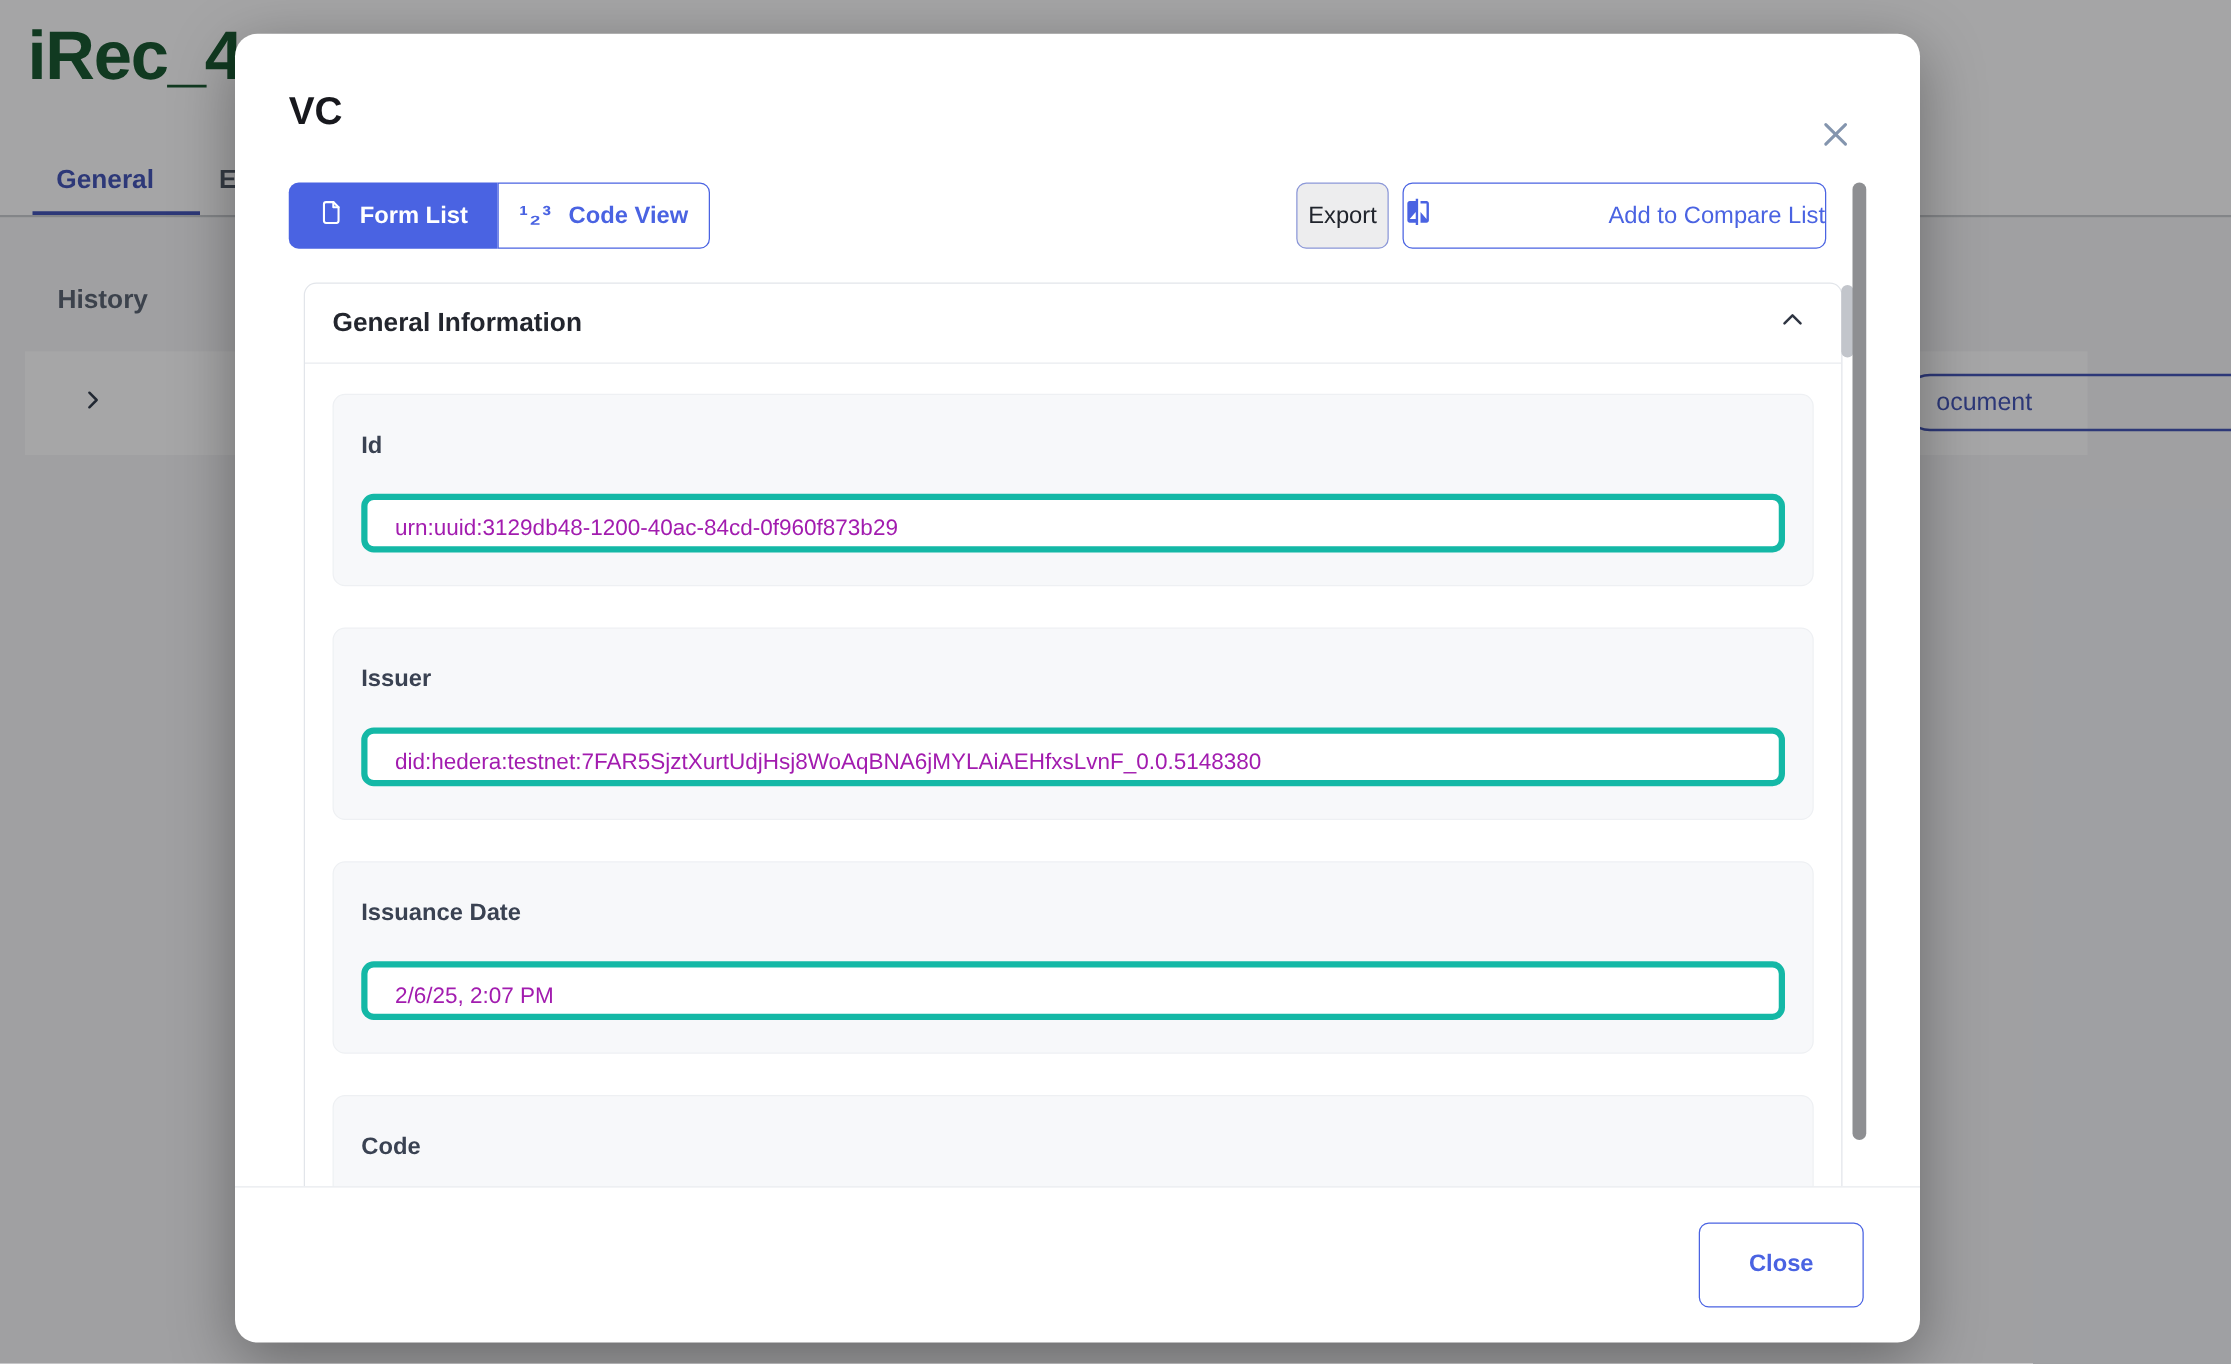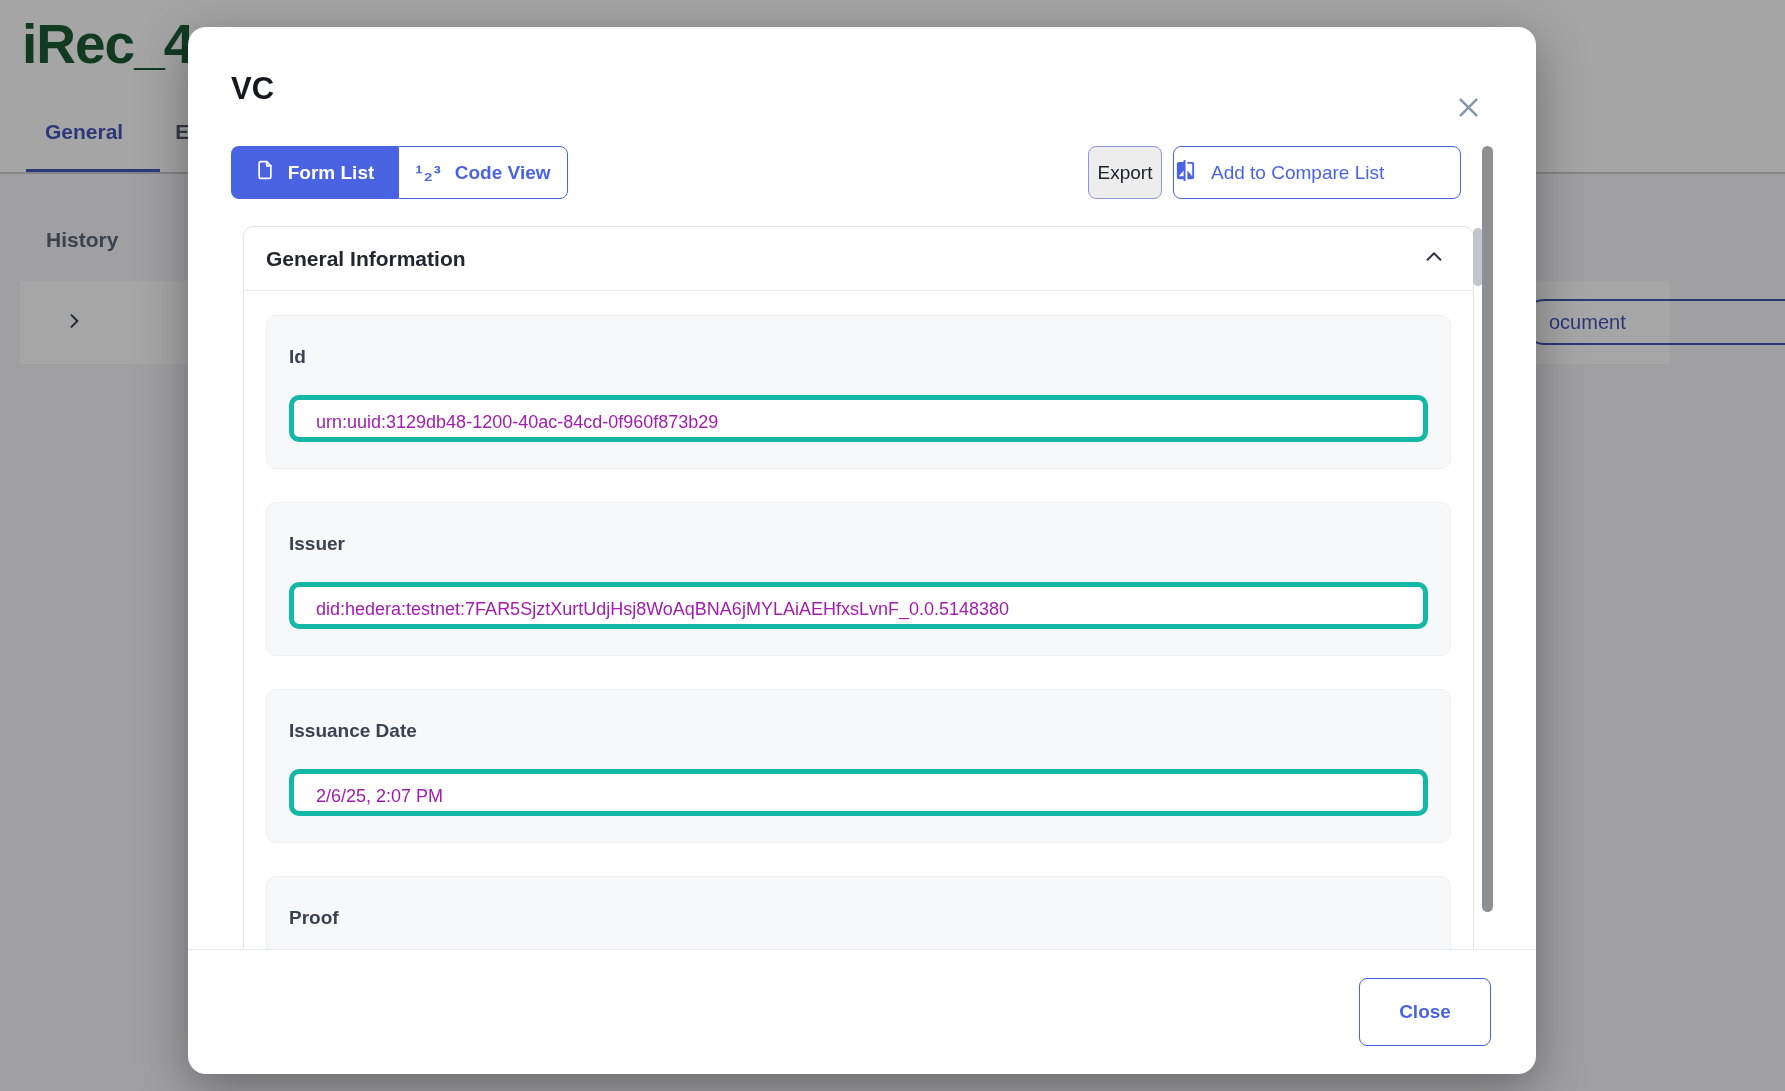--- a/index.html
+++ b/index.html
@@ -9,21 +9,21 @@
     font-family:"Liberation Sans", sans-serif;
     background:#fbfbfc;
   }
 
   
   .page { position:absolute; inset:0; }
   .page-title {
     position:absolute; left:22px; top:12px;
     font-size:55px; font-weight:800; color:#14532d; letter-spacing:-1px;
   }
-  .tabs { position:absolute; left:45px; top:120px; display:flex; gap:52px; }
+  .tabs { position:absolute; left:45px; top:132px; display:flex; gap:52px; }
   .tab { font-size:21px; font-weight:600; color:#4b5563; cursor:pointer; }
   .tab.active { color:#3f51b5; }
   .tab-underline {
     position:absolute; left:26px; top:169px; width:134px; height:4px; background:#3f51b5;
   }
   .page-divider { position:absolute; left:0; top:172px; width:1785px; height:2px; background:#c6c9ce; }
   .page-body { position:absolute; left:0; top:174px; width:1785px; height:917px; background:#f2f3f6; }
   .history-label { position:absolute; left:46px; top:228px; font-size:21px; font-weight:600; color:#566070; }
   .history-row {
     position:absolute; left:20px; top:281px; width:1650px; height:83px;
@@ -71,23 +71,23 @@
   }
   .num-icon { font-size:21px; font-weight:700; letter-spacing:1px; }
 
   .toolbar-right { position:absolute; right:32px; top:0; display:flex; gap:11px; }
   .export-btn {
     height:53px; width:74px; background:#ededee; border:1px solid #8b97d8;
     border-radius:8px; color:#20242c; font-size:19px; cursor:pointer;
     font-family:"Liberation Sans", sans-serif;
   }
   .compare-btn {
-    height:53px; width:288px; background:#ffffff; border:1px solid #4a63e2;
+    height:53px; width:339px; background:#ffffff; border:1px solid #4a63e2;
     border-radius:8px; color:#4a63e2; font-size:19px; font-weight:500; cursor:pointer;
-    display:flex; align-items:center; justify-content:flex-start; gap:14px;
+    display:flex; align-items:center; justify-content:space-between; gap:14px;
     font-family:"Liberation Sans", sans-serif;
   }
 
   .content-viewport {
     position:absolute; left:34px; top:188px; width:1287px; height:734px; overflow:hidden;
   }
   .panel {
     position:absolute; left:21px; top:11px; width:1231px;
     background:#ffffff; border:1px solid #e2e5ea; border-radius:10px;
   }
@@ -216,21 +216,21 @@
           <div class="field-label">Issuer</div>
           <div class="field-value">did:hedera:testnet:7FAR5SjztXurtUdjHsj8WoAqBNA6jMYLAiAEHfxsLvnF_0.0.5148380</div>
         </div>
 
         <div class="field-card">
           <div class="field-label">Issuance Date</div>
           <div class="field-value">2/6/25, 2:07 PM</div>
         </div>
 
         <div class="field-card">
-          <div class="field-label">Proof</div>
+          <div class="field-label">Code</div>
 
         </div>
 
       </div>
     </div>
   </div>
 
   <div class="scroll-thumb-inner"></div>
   <div class="scroll-thumb-outer"></div>
 

